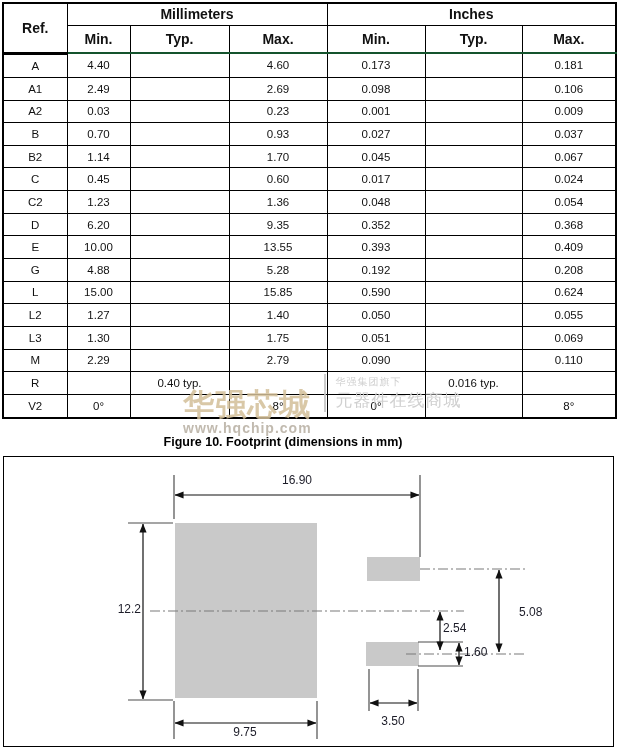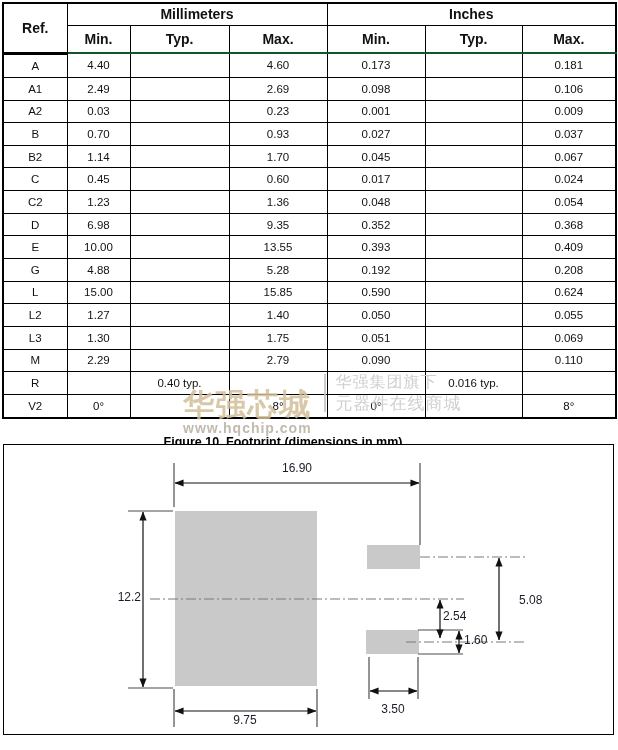--- a/index.html
+++ b/index.html
@@ -41,30 +41,30 @@
     color:rgba(210,190,152,0.85);
   }
   .wm-url{
     font-size:14px;font-weight:bold;letter-spacing:1px;
     color:rgba(186,178,166,0.9);margin-top:1px;
   }
   .wm-divider{
     width:2px;height:38px;background:rgba(195,195,195,0.85);
     margin:0 10px 0 12px;
   }
-  .wm-tag1{font-size:16px;color:rgba(204,204,204,0.95);letter-spacing:1px;}
+  .wm-tag1{font-size:10px;color:rgba(204,204,204,0.95);letter-spacing:1px;}
   .wm-tag2{font-size:17px;color:rgba(206,206,206,0.95);margin-top:5px;letter-spacing:1px;}
 
   
   .caption{
     position:absolute;left:0;top:435px;width:566px;
     text-align:center;font-size:12.5px;font-weight:bold;color:#000;
   }
   .figure-frame{
-    position:absolute;left:3px;top:444px;
+    position:absolute;left:3px;top:456px;
     width:609px;height:289px;
     border:1.5px solid #000;background:#fff;
   }
   .figure-frame svg{position:absolute;left:0;top:0;}
   .dim-label{
     position:absolute;font-size:12px;color:#1c1c28;
     line-height:1;white-space:nowrap;z-index:3;
   }
   .ctr{width:80px;text-align:center;}
 </style>
@@ -157,21 +157,21 @@
           <td>C2</td>
           <td>1.23</td>
           <td></td>
           <td>1.36</td>
           <td>0.048</td>
           <td></td>
           <td>0.054</td>
         </tr>
         <tr>
           <td>D</td>
-          <td>6.98</td>
+          <td>6.20</td>
           <td></td>
           <td>9.35</td>
           <td>0.352</td>
           <td></td>
           <td>0.368</td>
         </tr>
         <tr>
           <td>E</td>
           <td>10.00</td>
           <td></td>

